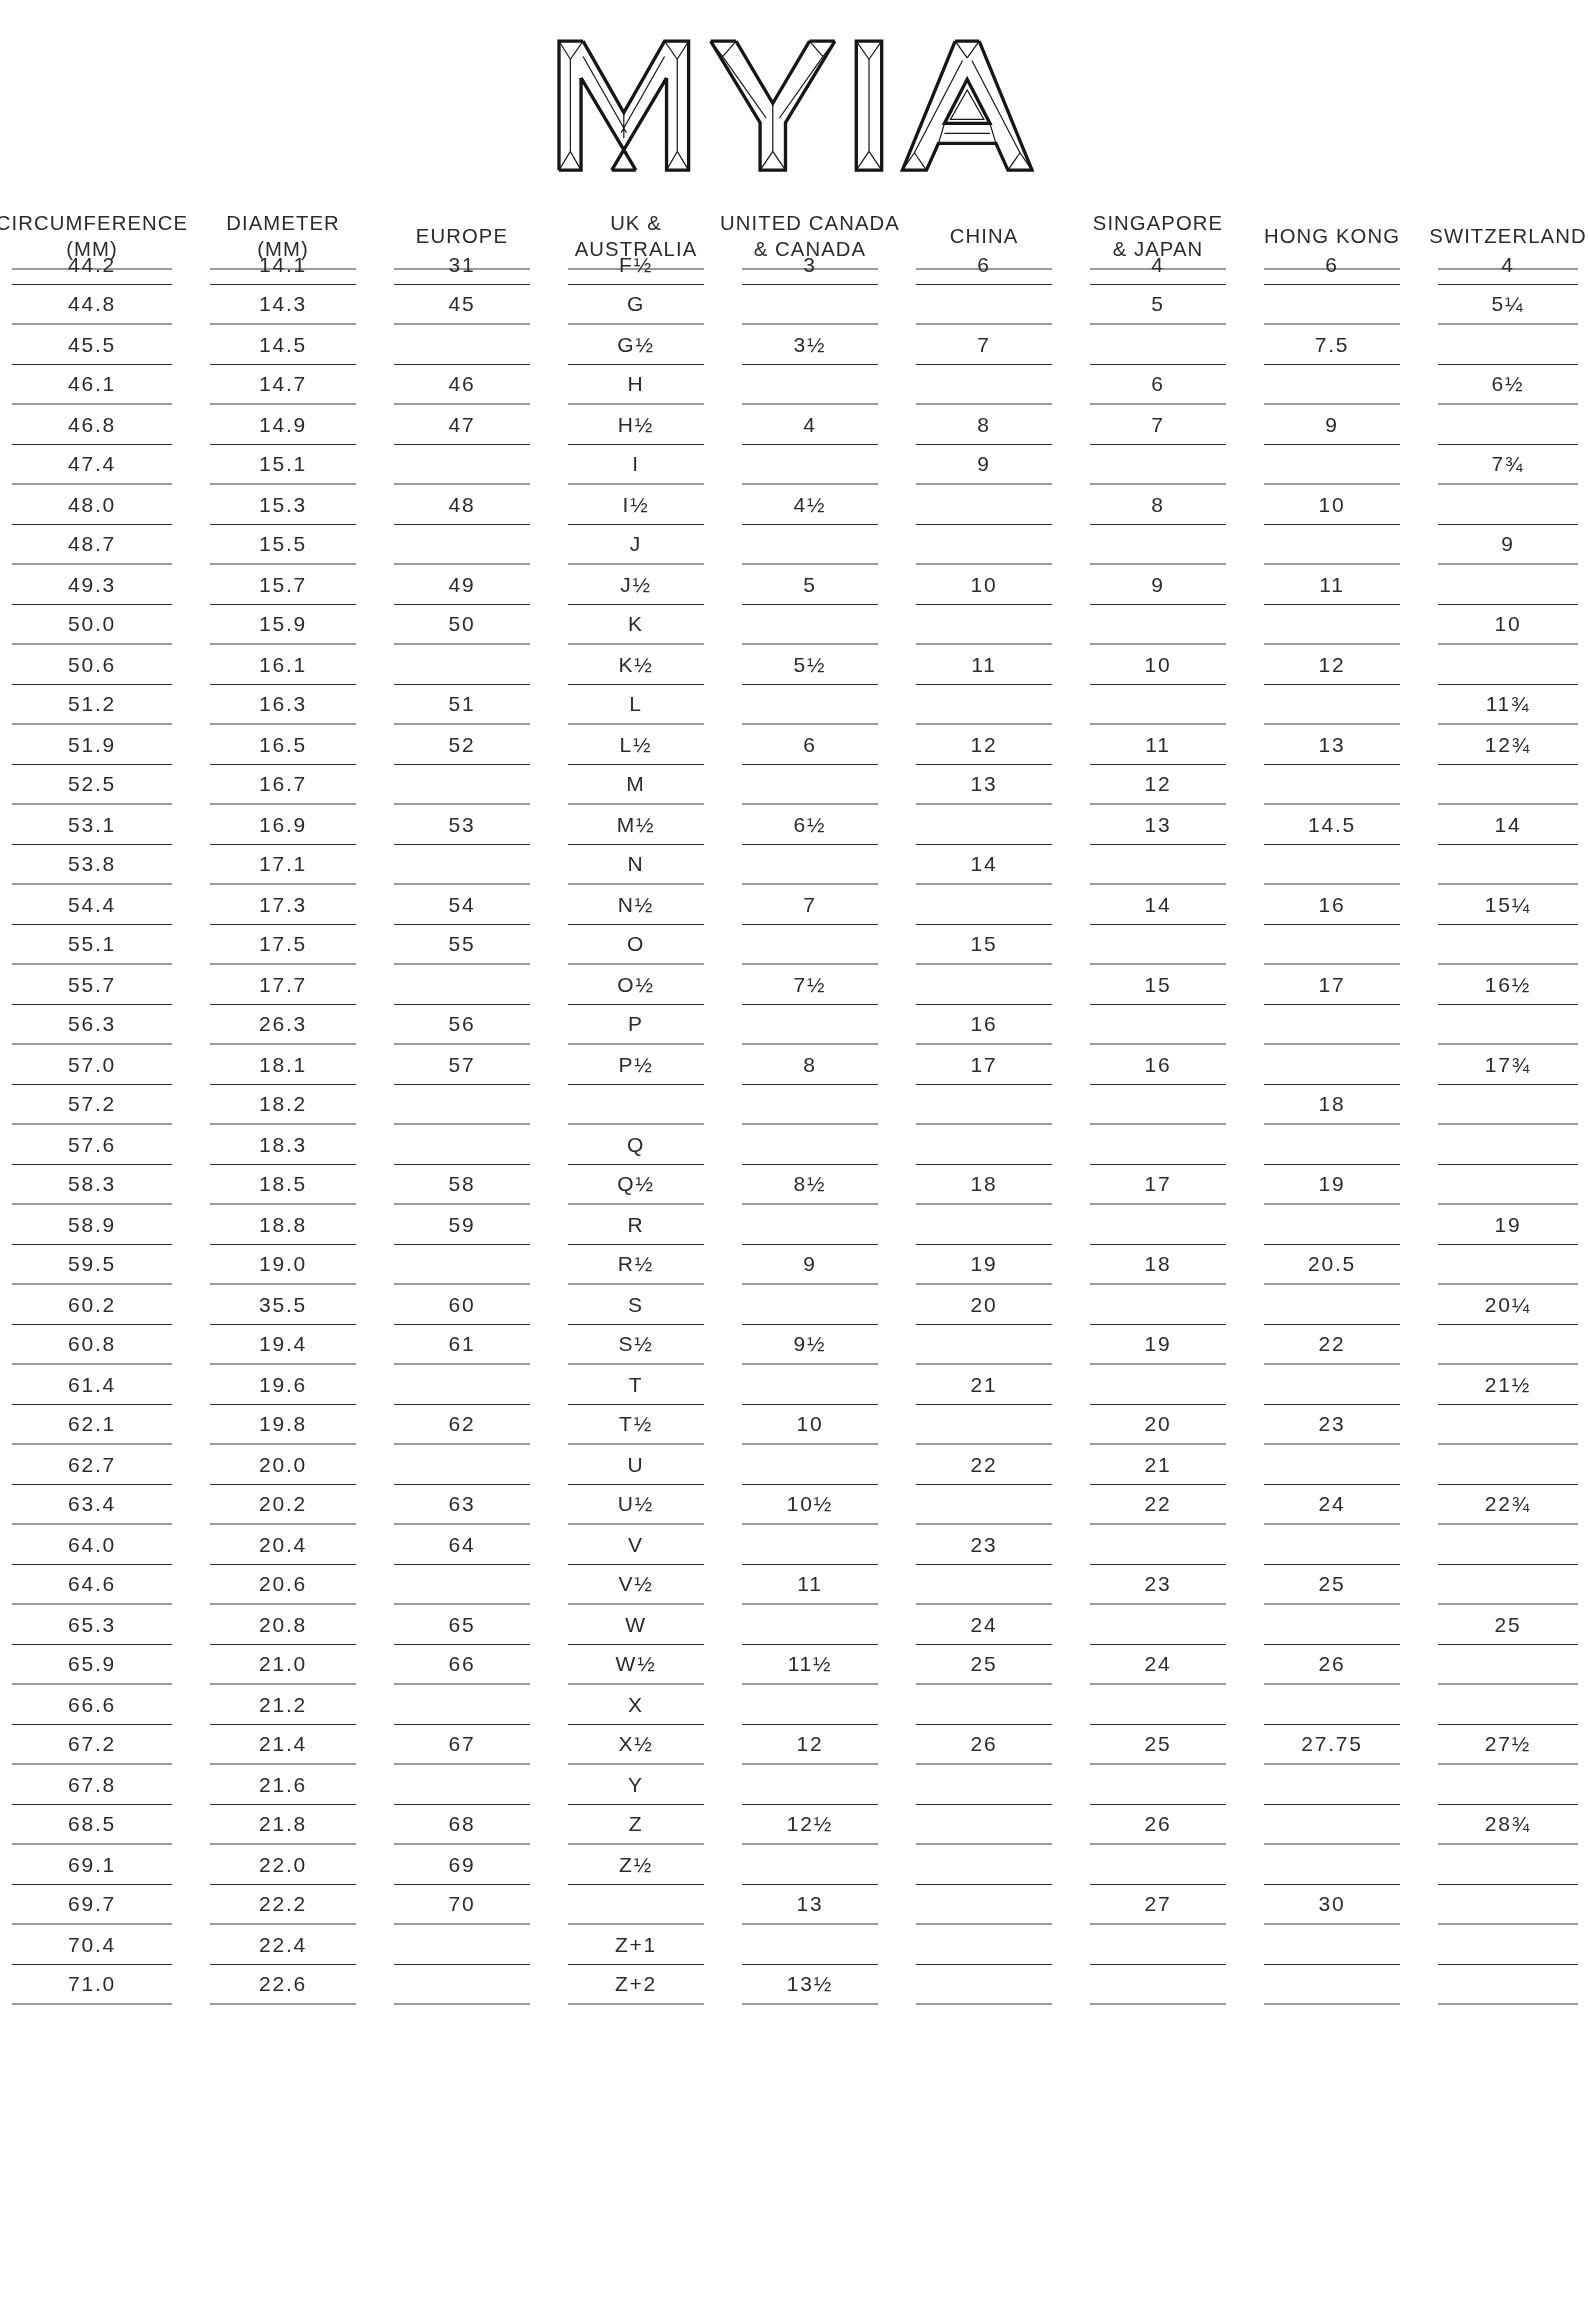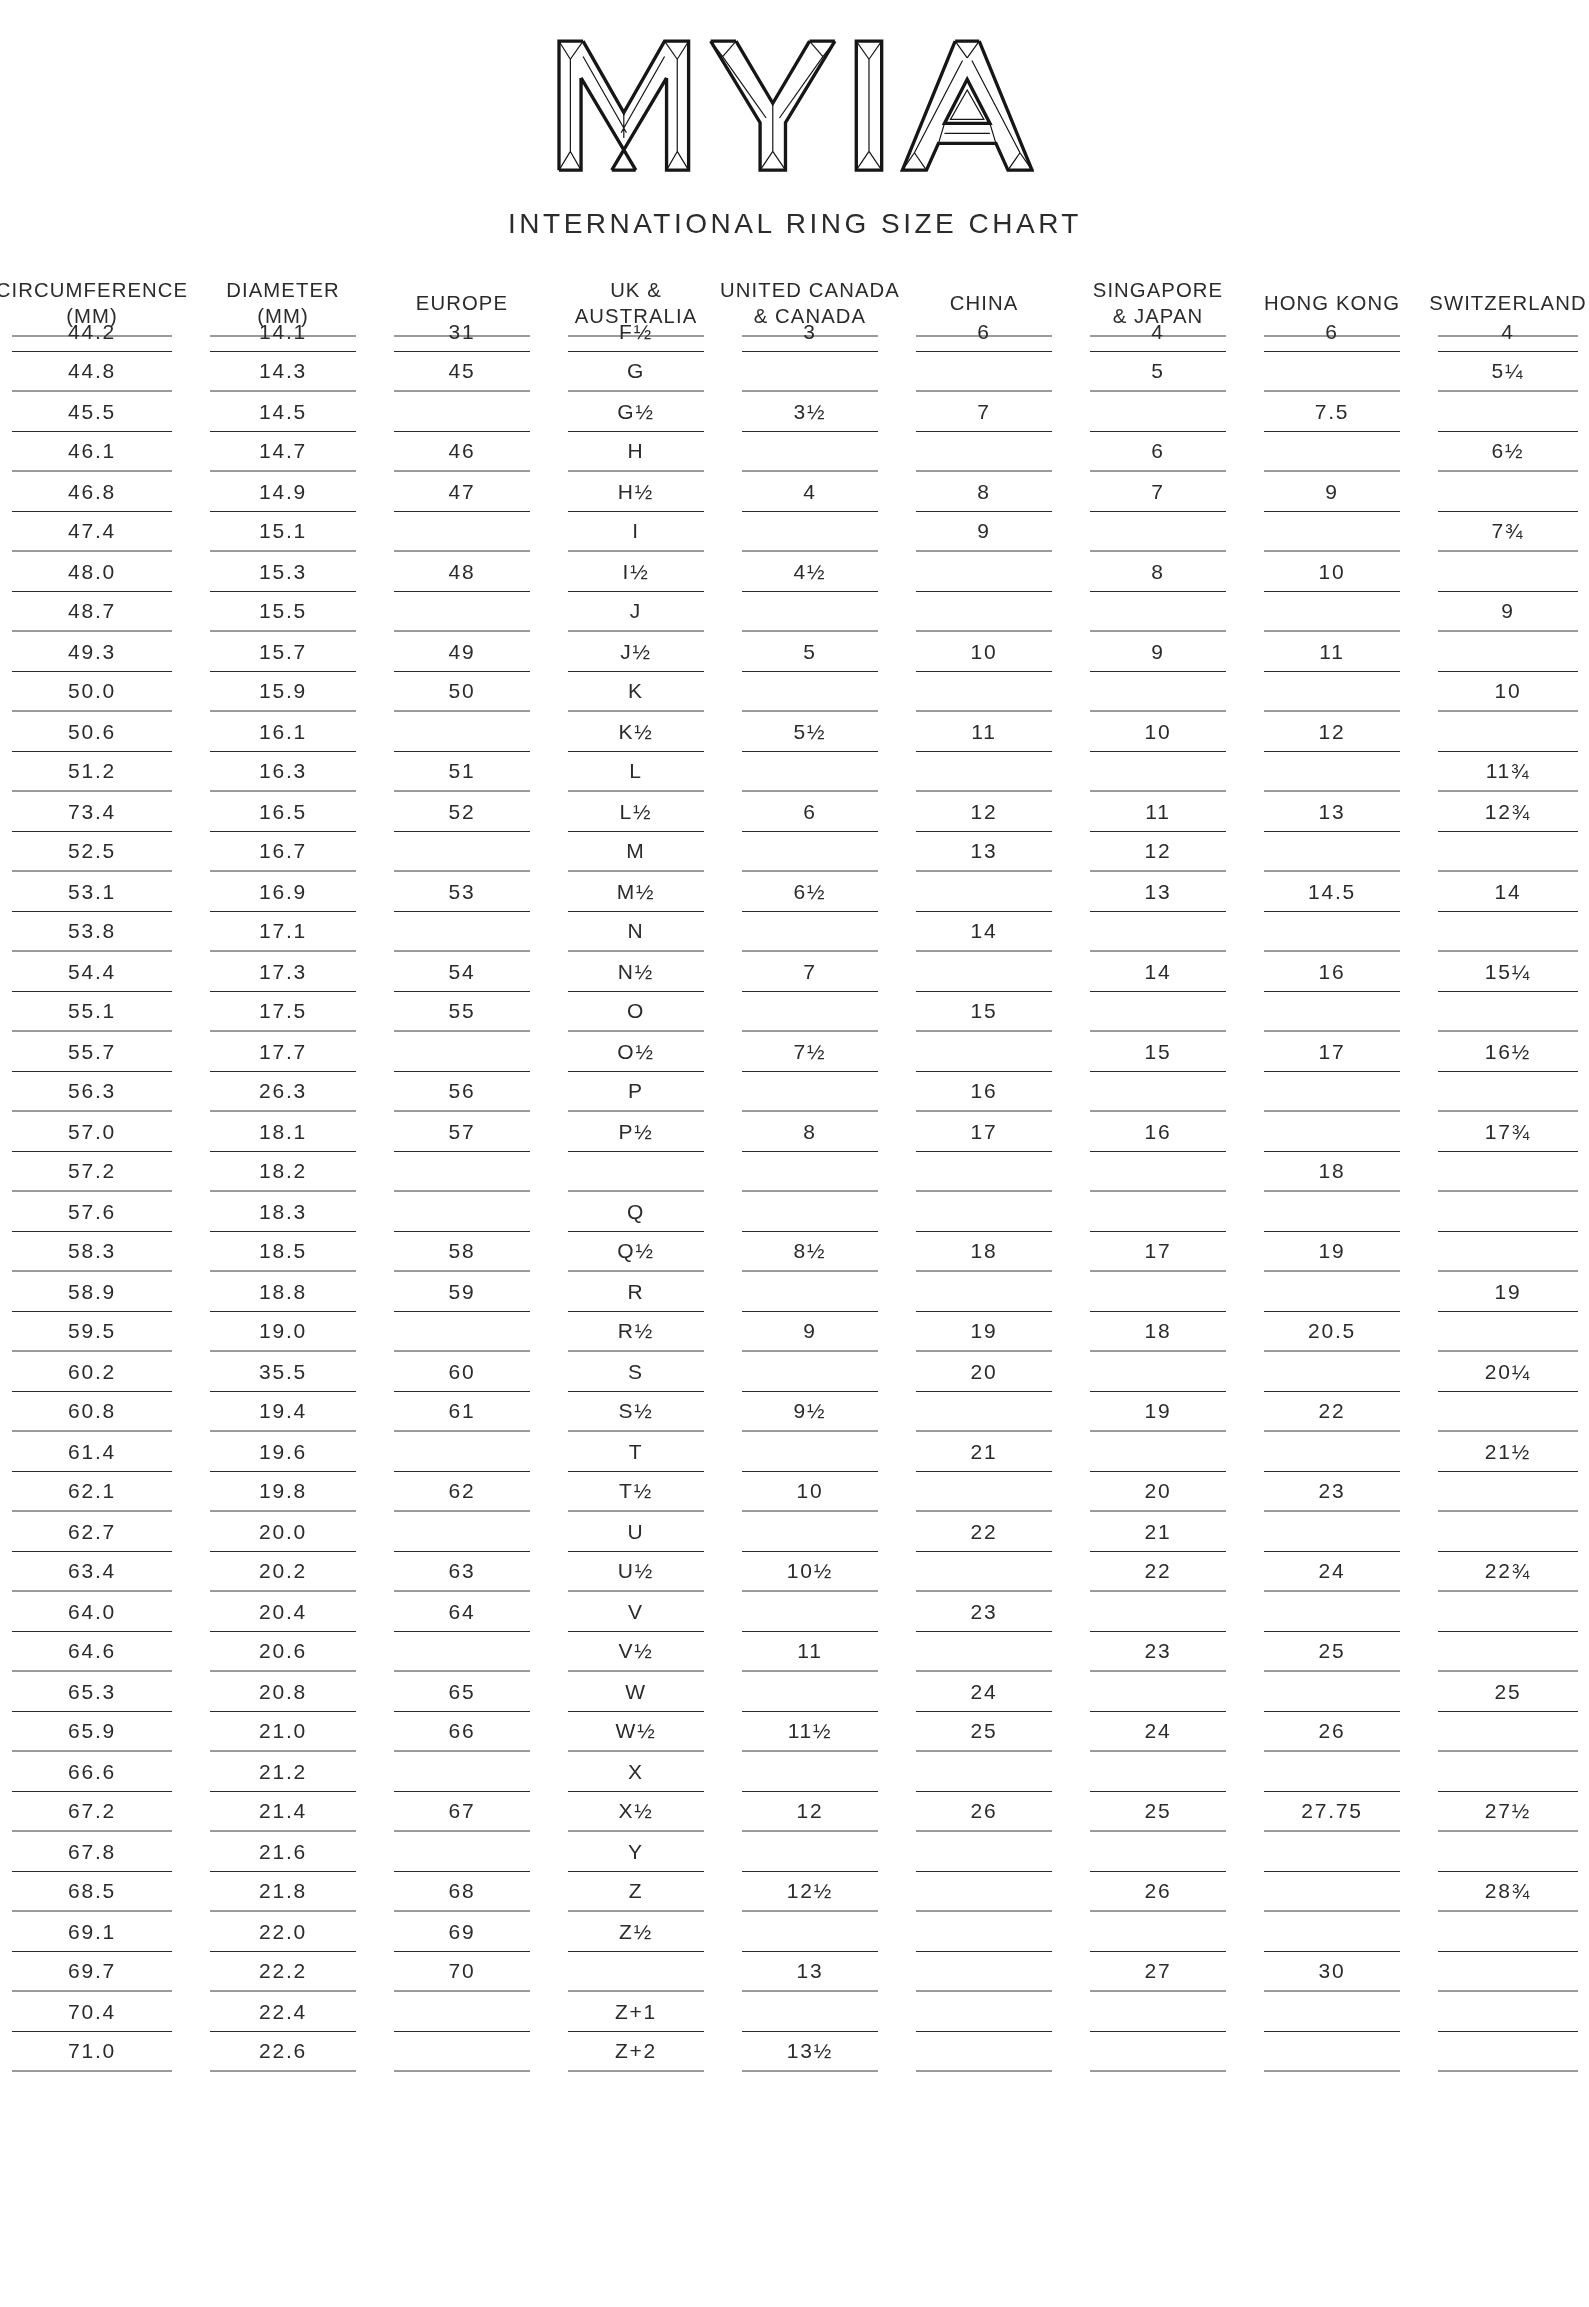--- a/index.html
+++ b/index.html
@@ -102,21 +102,20 @@
                            M614,60 L580,126 L648,126 Z"></path>
     <path class="thin" d="M596,3 L614,28 M632,3 L614,28
                            M607,32 L535,170 M621,32 L693,170
                            M517,196 L535,170 M553,196 L535,170
                            M675,196 L693,170 M711,196 L693,170
                            M614,76 L589,120 L639,120 Z
                            M580,141 L648,141
                            M571,156 L580,126 M657,156 L648,126"></path>
   </svg>
 
-  <div class="subtitle">INTERNATIONAL RING SIZE CHART</div>
 </div>
 
 <div class="grid" id="grid">
   <div class="hcell">
     <span>CIRCUMFERENCE</span>
     <span>(MM)</span>
   </div>
   <div class="hcell">
     <span>DIAMETER</span>
     <span>(MM)</span>
@@ -251,21 +250,21 @@
     <div class="cell b-dark"></div>
     <div class="cell b-gray">51.2</div>
     <div class="cell b-gray">16.3</div>
     <div class="cell b-gray">51</div>
     <div class="cell b-gray">L</div>
     <div class="cell b-gray"></div>
     <div class="cell b-gray"></div>
     <div class="cell b-gray"></div>
     <div class="cell b-gray"></div>
     <div class="cell b-gray">11¾</div>
-    <div class="cell b-dark">73.4</div>
+    <div class="cell b-dark">51.9</div>
     <div class="cell b-dark">16.5</div>
     <div class="cell b-dark">52</div>
     <div class="cell b-dark">L½</div>
     <div class="cell b-dark">6</div>
     <div class="cell b-dark">12</div>
     <div class="cell b-dark">11</div>
     <div class="cell b-dark">13</div>
     <div class="cell b-dark">12¾</div>
     <div class="cell b-gray">52.5</div>
     <div class="cell b-gray">16.7</div>

